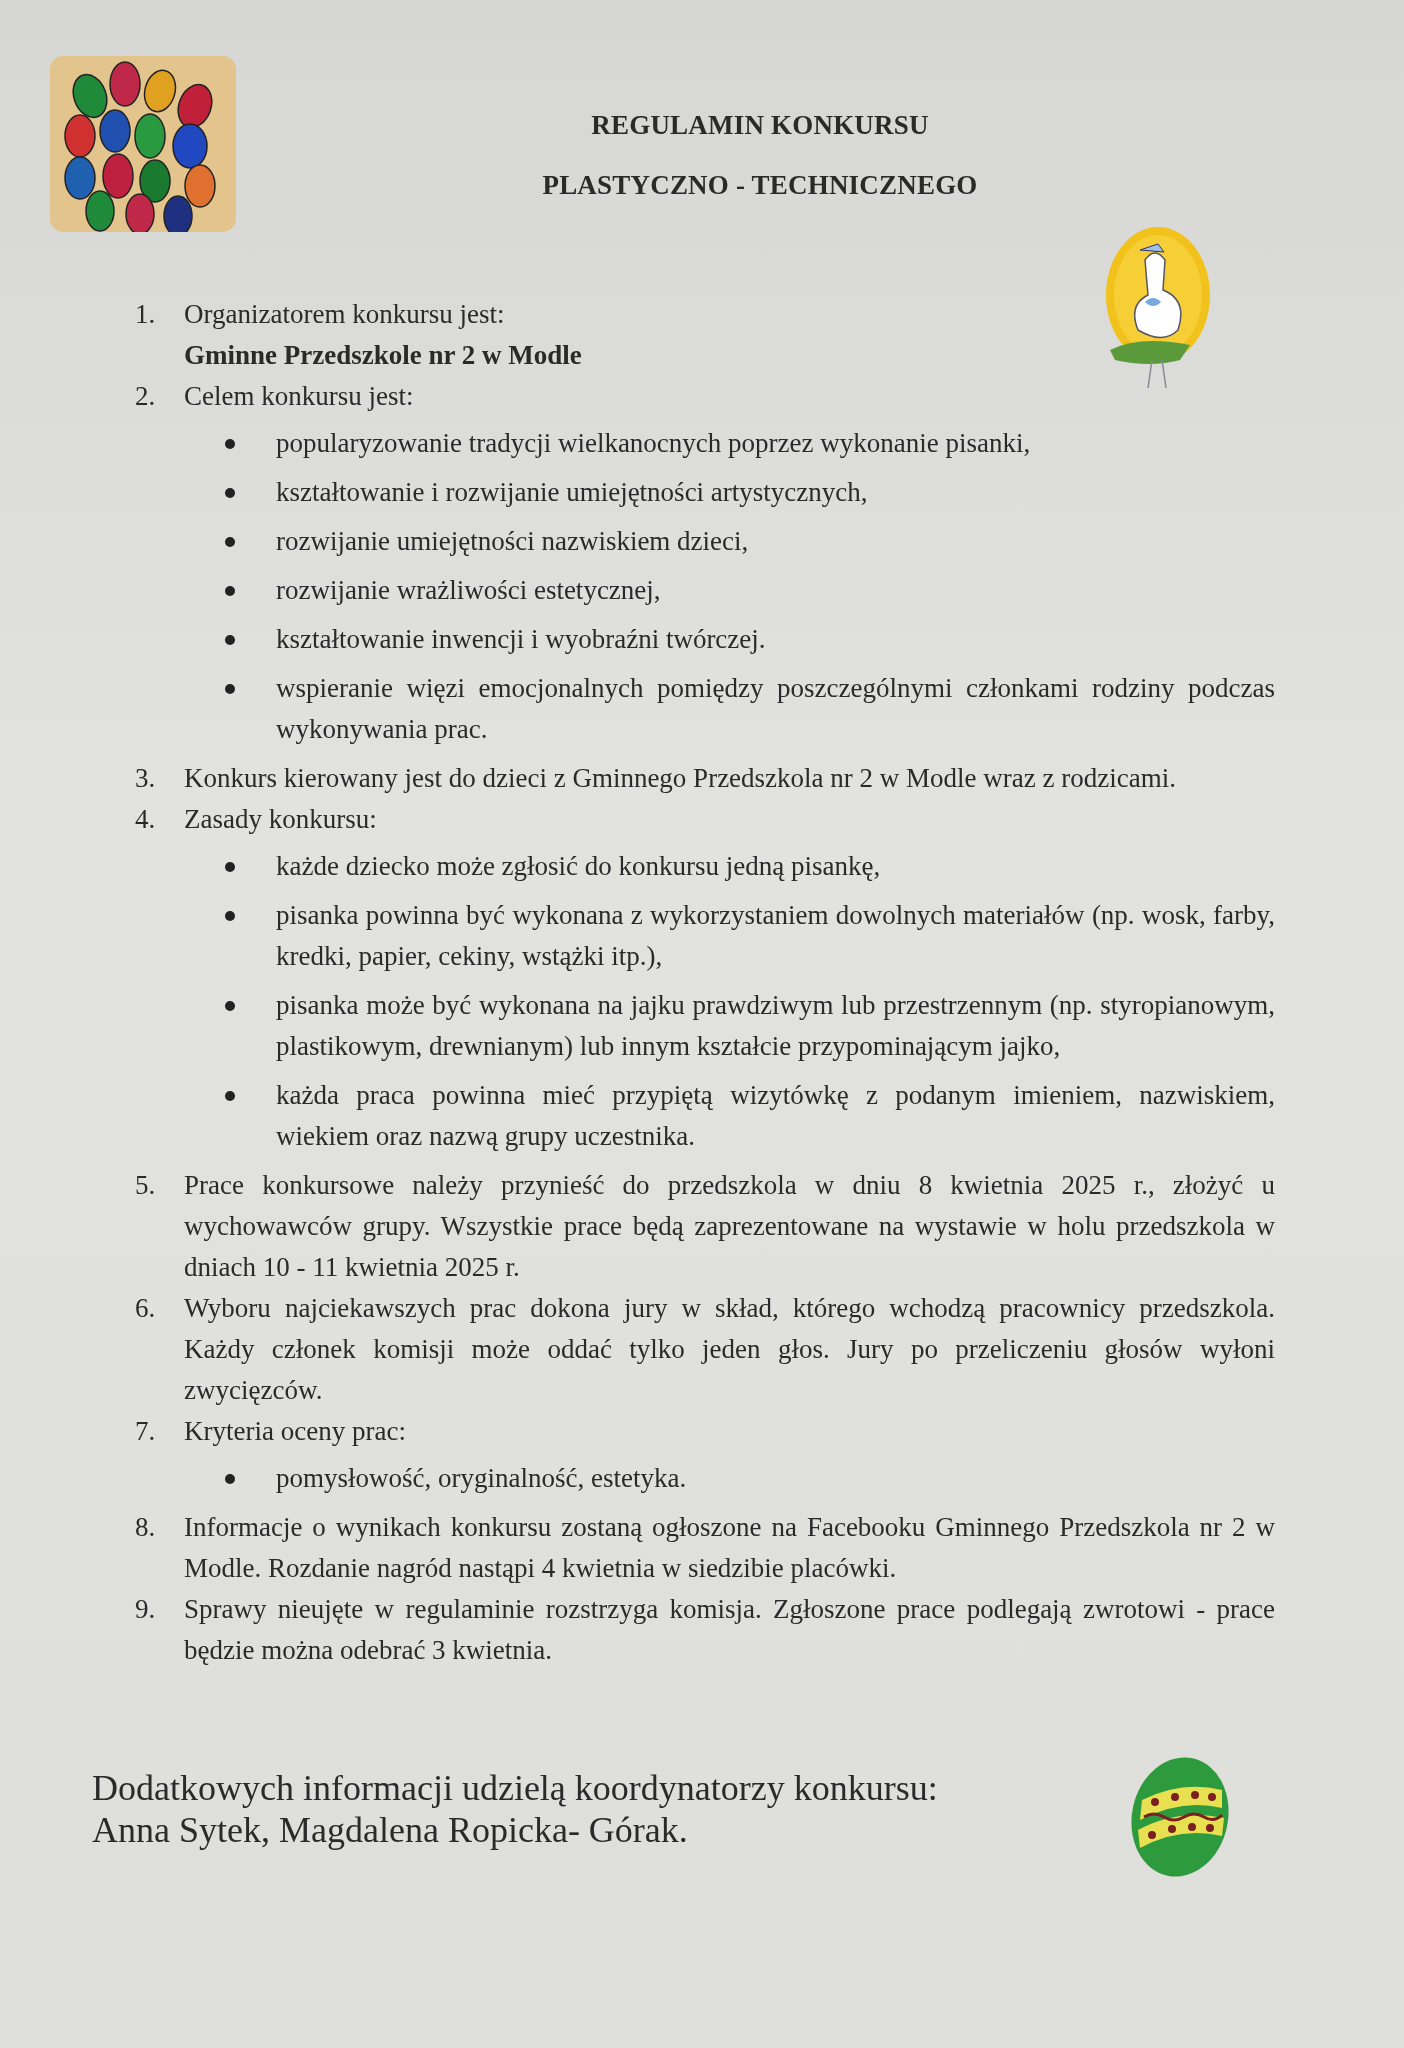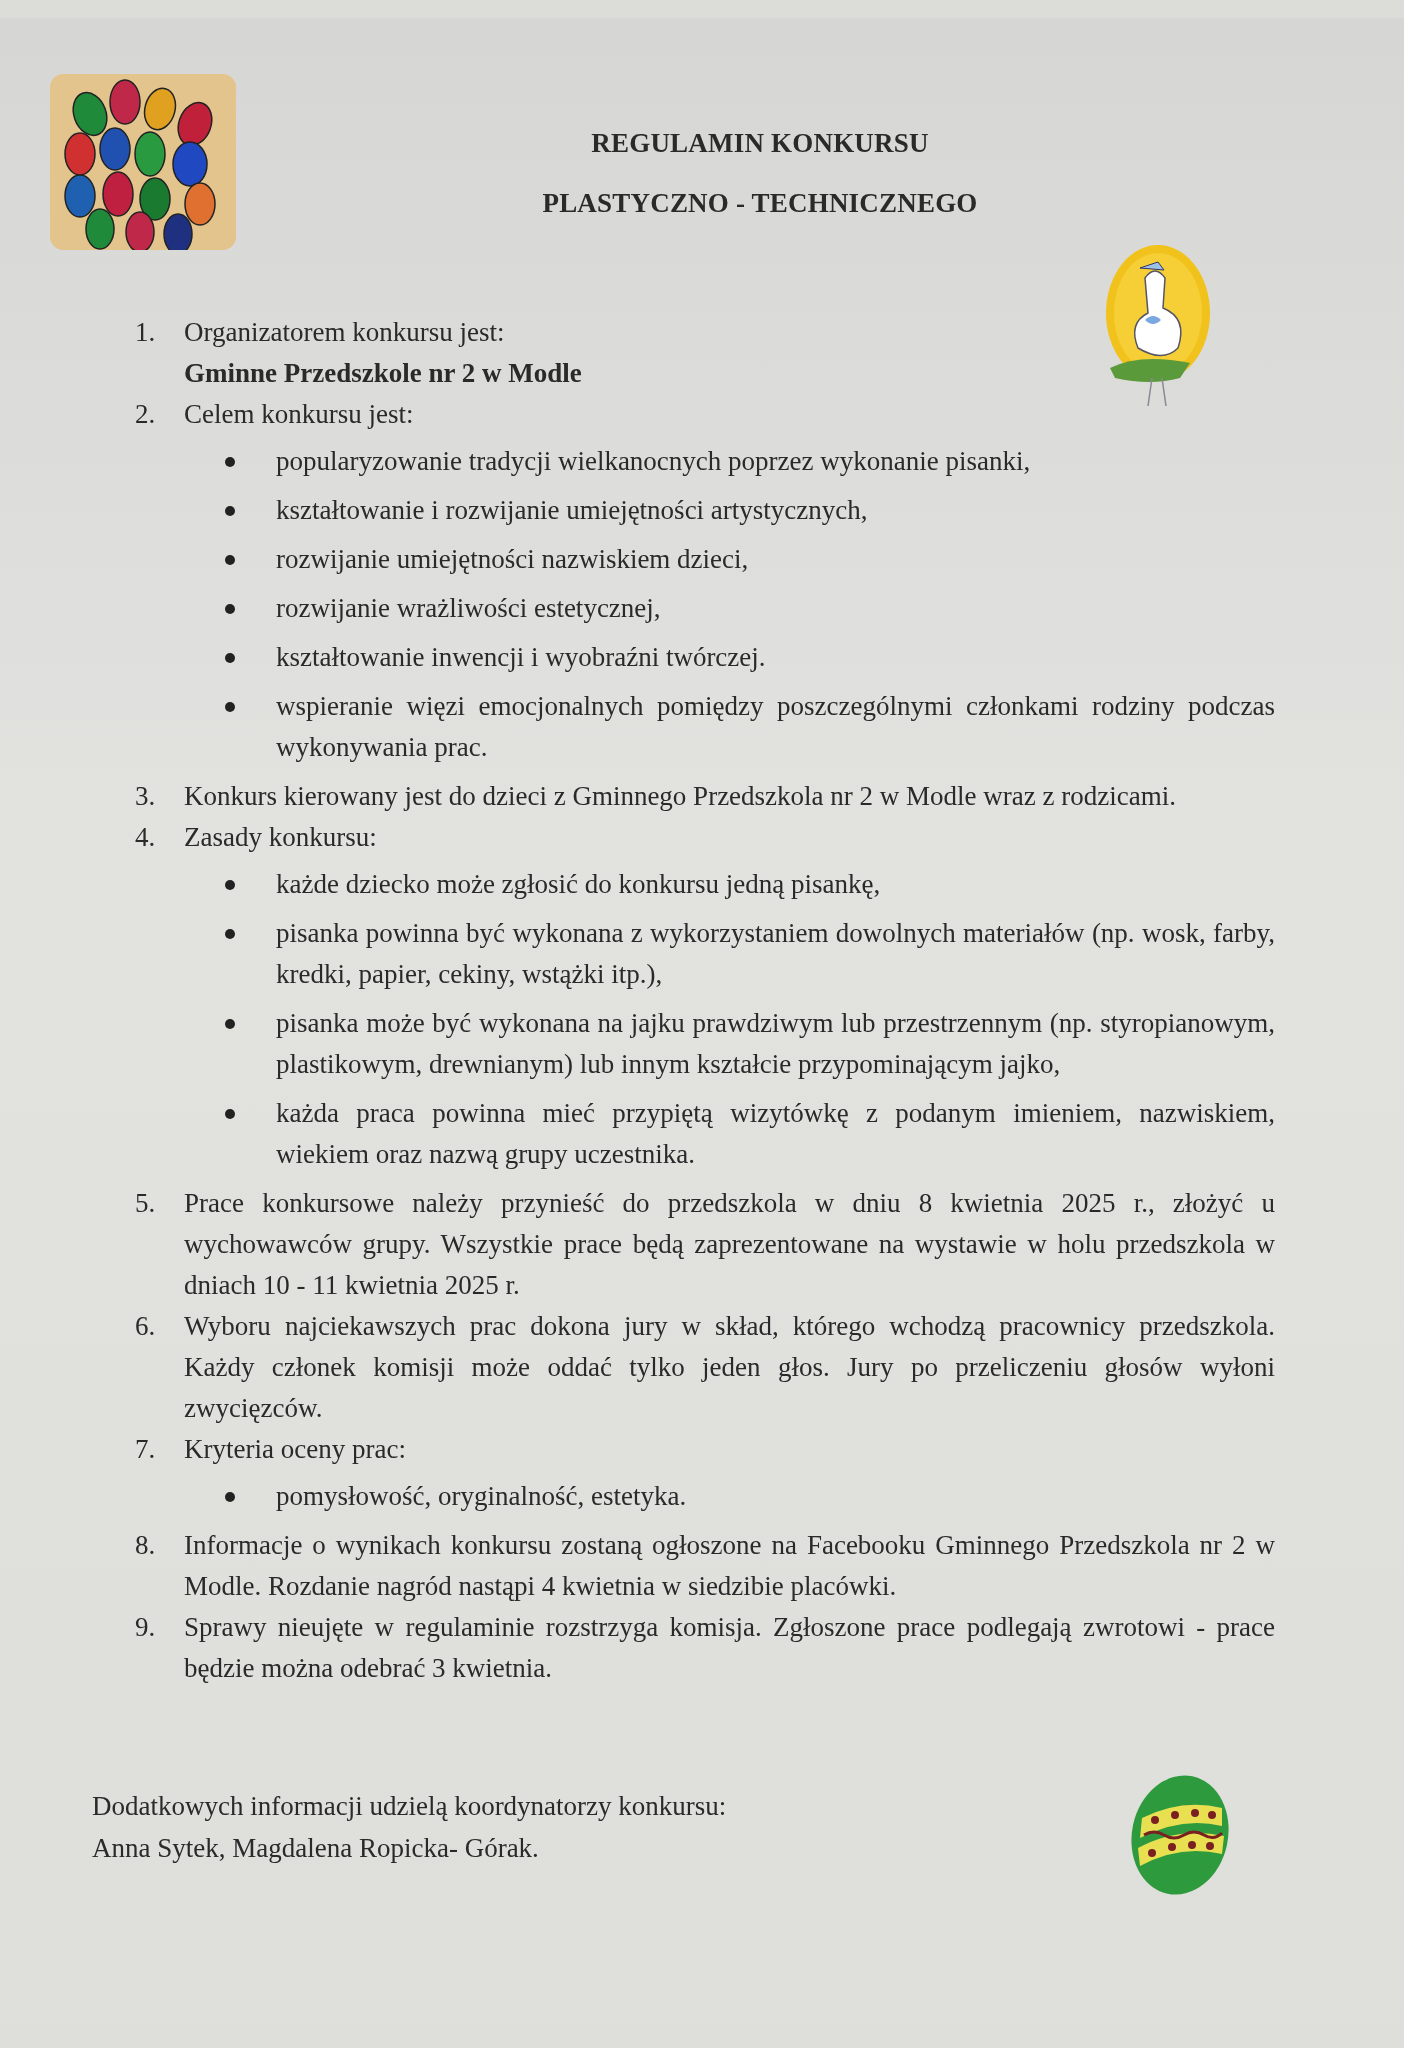--- a/index.html
+++ b/index.html
@@ -1,28 +1,28 @@
 <!DOCTYPE html>
 <html><head>
 <meta charset="utf-8">
 <style>
   html,body{margin:0;padding:0;}
   body{width:1404px;height:2048px;background:#dcdcd9;position:relative;overflow:hidden;
     font-family:"Liberation Serif","DejaVu Serif",serif;color:#2a2a2a;}
-  .page{position:absolute;inset:0;background:linear-gradient(180deg,#d6d6d4 0%,#e2e2df 40%,#dededb 100%);margin-top:18px;}
+  .page{position:absolute;inset:0;background:linear-gradient(180deg,#d6d6d4 0%,#e2e2df 40%,#dededb 100%);}
   .title{position:absolute;left:0;width:1520px;text-align:center;font-weight:bold;font-size:27px;letter-spacing:0.2px;}
   .t1{top:110px;} .t2{top:170px;}
   .list{position:absolute;left:135px;top:294px;width:1140px;font-size:27px;line-height:41px;}
   .item{position:relative;padding-left:49px;text-align:justify;}
   .num{position:absolute;left:0;top:0;}
   .bold{font-weight:bold;}
   .bullets{margin:6px 0 4px 0;padding:0;list-style:none;}
   .bullets li{position:relative;padding-left:141px;line-height:41px;margin-bottom:8px;text-align:justify;}
   .bullets li .dot{position:absolute;left:90px;top:16px;width:10px;height:10px;border-radius:50%;background:#222;}
-  .closing{position:absolute;left:92px;top:1767px;font-size:27px;line-height:42px;}
+  .closing{position:absolute;left:92px;top:1767px;font-size:36px;line-height:42px;}
   .img{position:absolute;}
   .eggs{left:50px;top:56px;width:186px;height:176px;background:#e3c58e;border-radius:14px;overflow:hidden;}
   .duck{left:1090px;top:220px;width:130px;height:170px;}
   .greenegg{left:1130px;top:1755px;width:100px;height:125px;}
 </style>
 </head>
 <body>
 
 <div class="page">
 

